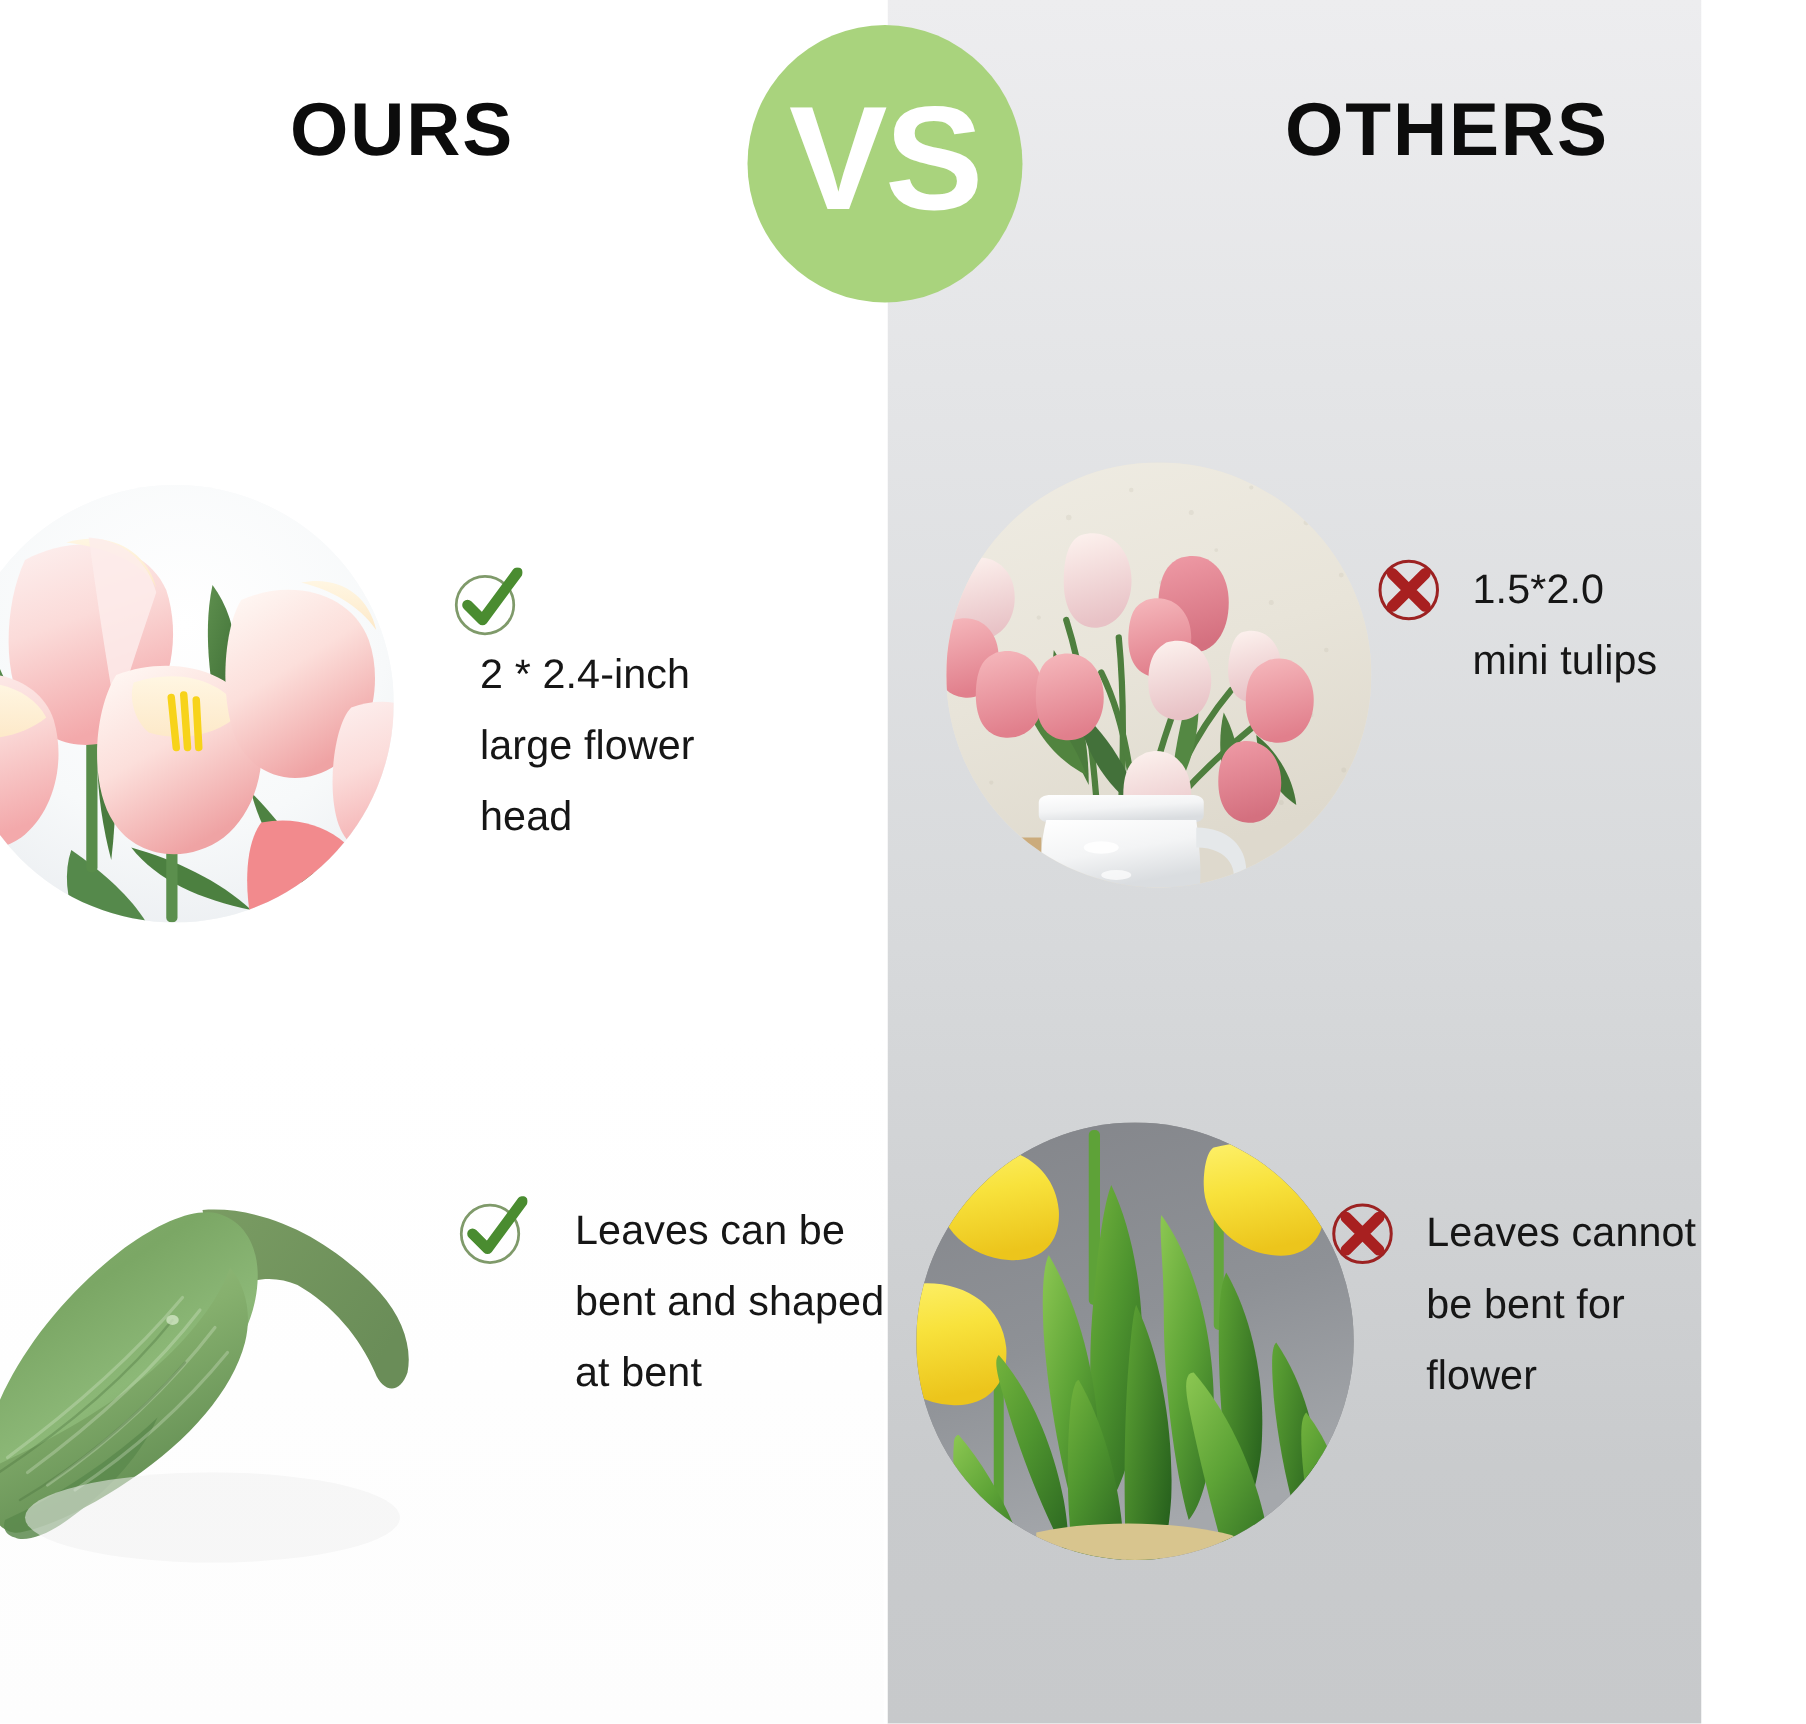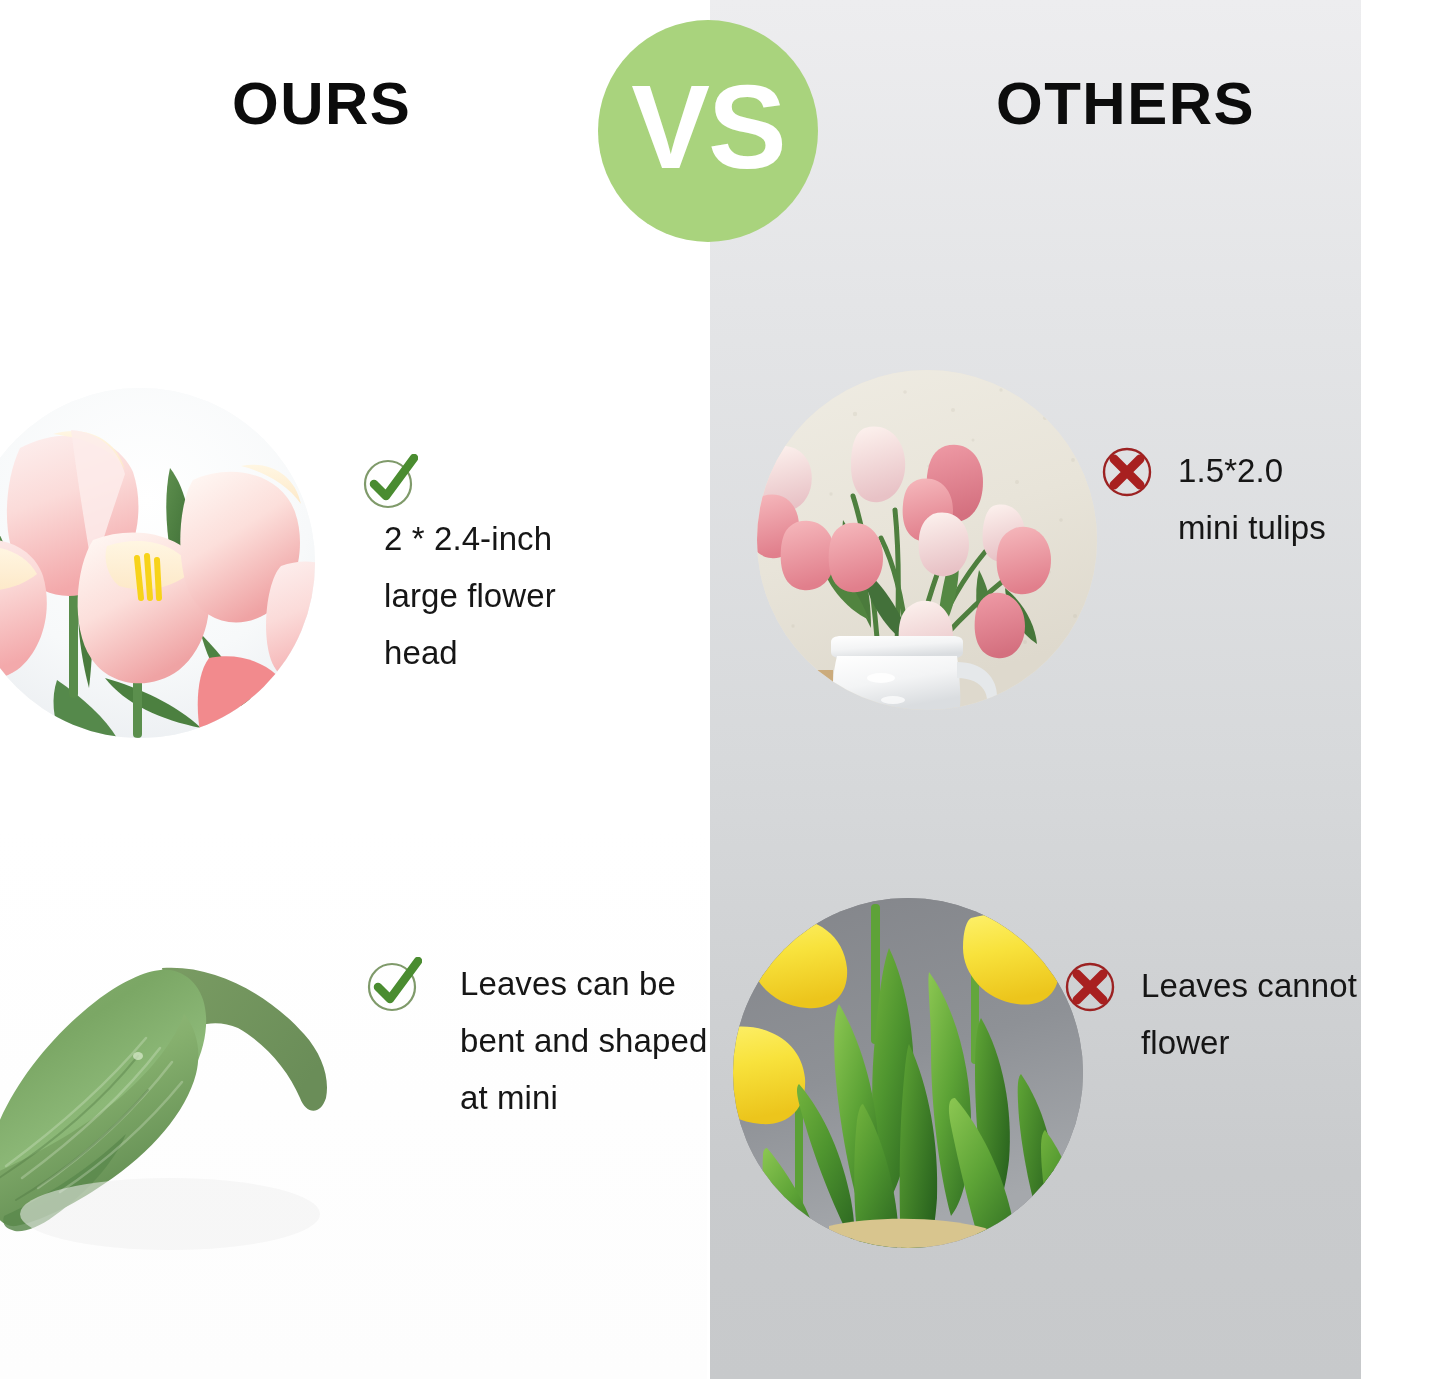--- a/index.html
+++ b/index.html
@@ -27,21 +27,21 @@
 
   
   .hdr-title{
     position:absolute;top:72px;
     font-weight:bold;color:#0c0c0c;
     letter-spacing:1.5px;
     font-size:60px;line-height:64px;
     white-space:nowrap;
   }
   #title-ours{left:232px;}
-  #title-others{left:996px;}
+  #title-others{left:1028px;}
 
   .vs-badge{
     position:absolute;left:598px;top:20px;
     width:220px;height:222px;border-radius:50%;
     background:#a9d37d;
     display:flex;align-items:center;justify-content:center;
   }
   .vs-badge span{
     color:#ffffff;font-weight:bold;font-size:118px;line-height:118px;
     letter-spacing:-2px;
@@ -333,21 +333,21 @@
   <div class="feature" id="feat-ours-2">
     <div class="mark">
       <svg viewBox="0 0 56 56" width="56" height="56">
         <circle cx="26" cy="30" r="23" fill="none" stroke="#7f9a6a" stroke-width="2.2"></circle>
         <path d="M12 30 L24 42 L52 4" fill="none" stroke="#4a8c30" stroke-width="8.5" stroke-linecap="round" stroke-linejoin="round"></path>
       </svg>
     </div>
     <div class="feat-text">
       <div>Leaves can be</div>
       <div>bent and shaped</div>
-      <div>at mini</div>
+      <div>at bent</div>
     </div>
   </div>
 
   <div class="photo" id="photo-others-2">
     <svg viewBox="0 0 350 350" width="350" height="350" style="display:block">
       <defs>
         <linearGradient id="grayBg" x1="0" y1="0" x2="0.3" y2="1">
           <stop offset="0%" stop-color="#83858a"></stop>
           <stop offset="55%" stop-color="#8e9196"></stop>
           <stop offset="100%" stop-color="#a5a8ac"></stop>
@@ -414,17 +414,18 @@
 
   <div class="feature" id="feat-others-2">
     <div class="mark">
       <svg viewBox="0 0 56 56" width="56" height="56">
         <circle cx="27" cy="28" r="23" fill="none" stroke="#9c2222" stroke-width="2.4"></circle>
         <path d="M14 15 L40 41 M40 15 L14 41" stroke="#a82020" stroke-width="9" stroke-linecap="round"></path>
       </svg>
     </div>
     <div class="feat-text">
       <div>Leaves cannot</div>
+      <div>be bent for</div>
       <div>flower</div>
     </div>
   </div>
 
 </div>
 
 </body></html>

